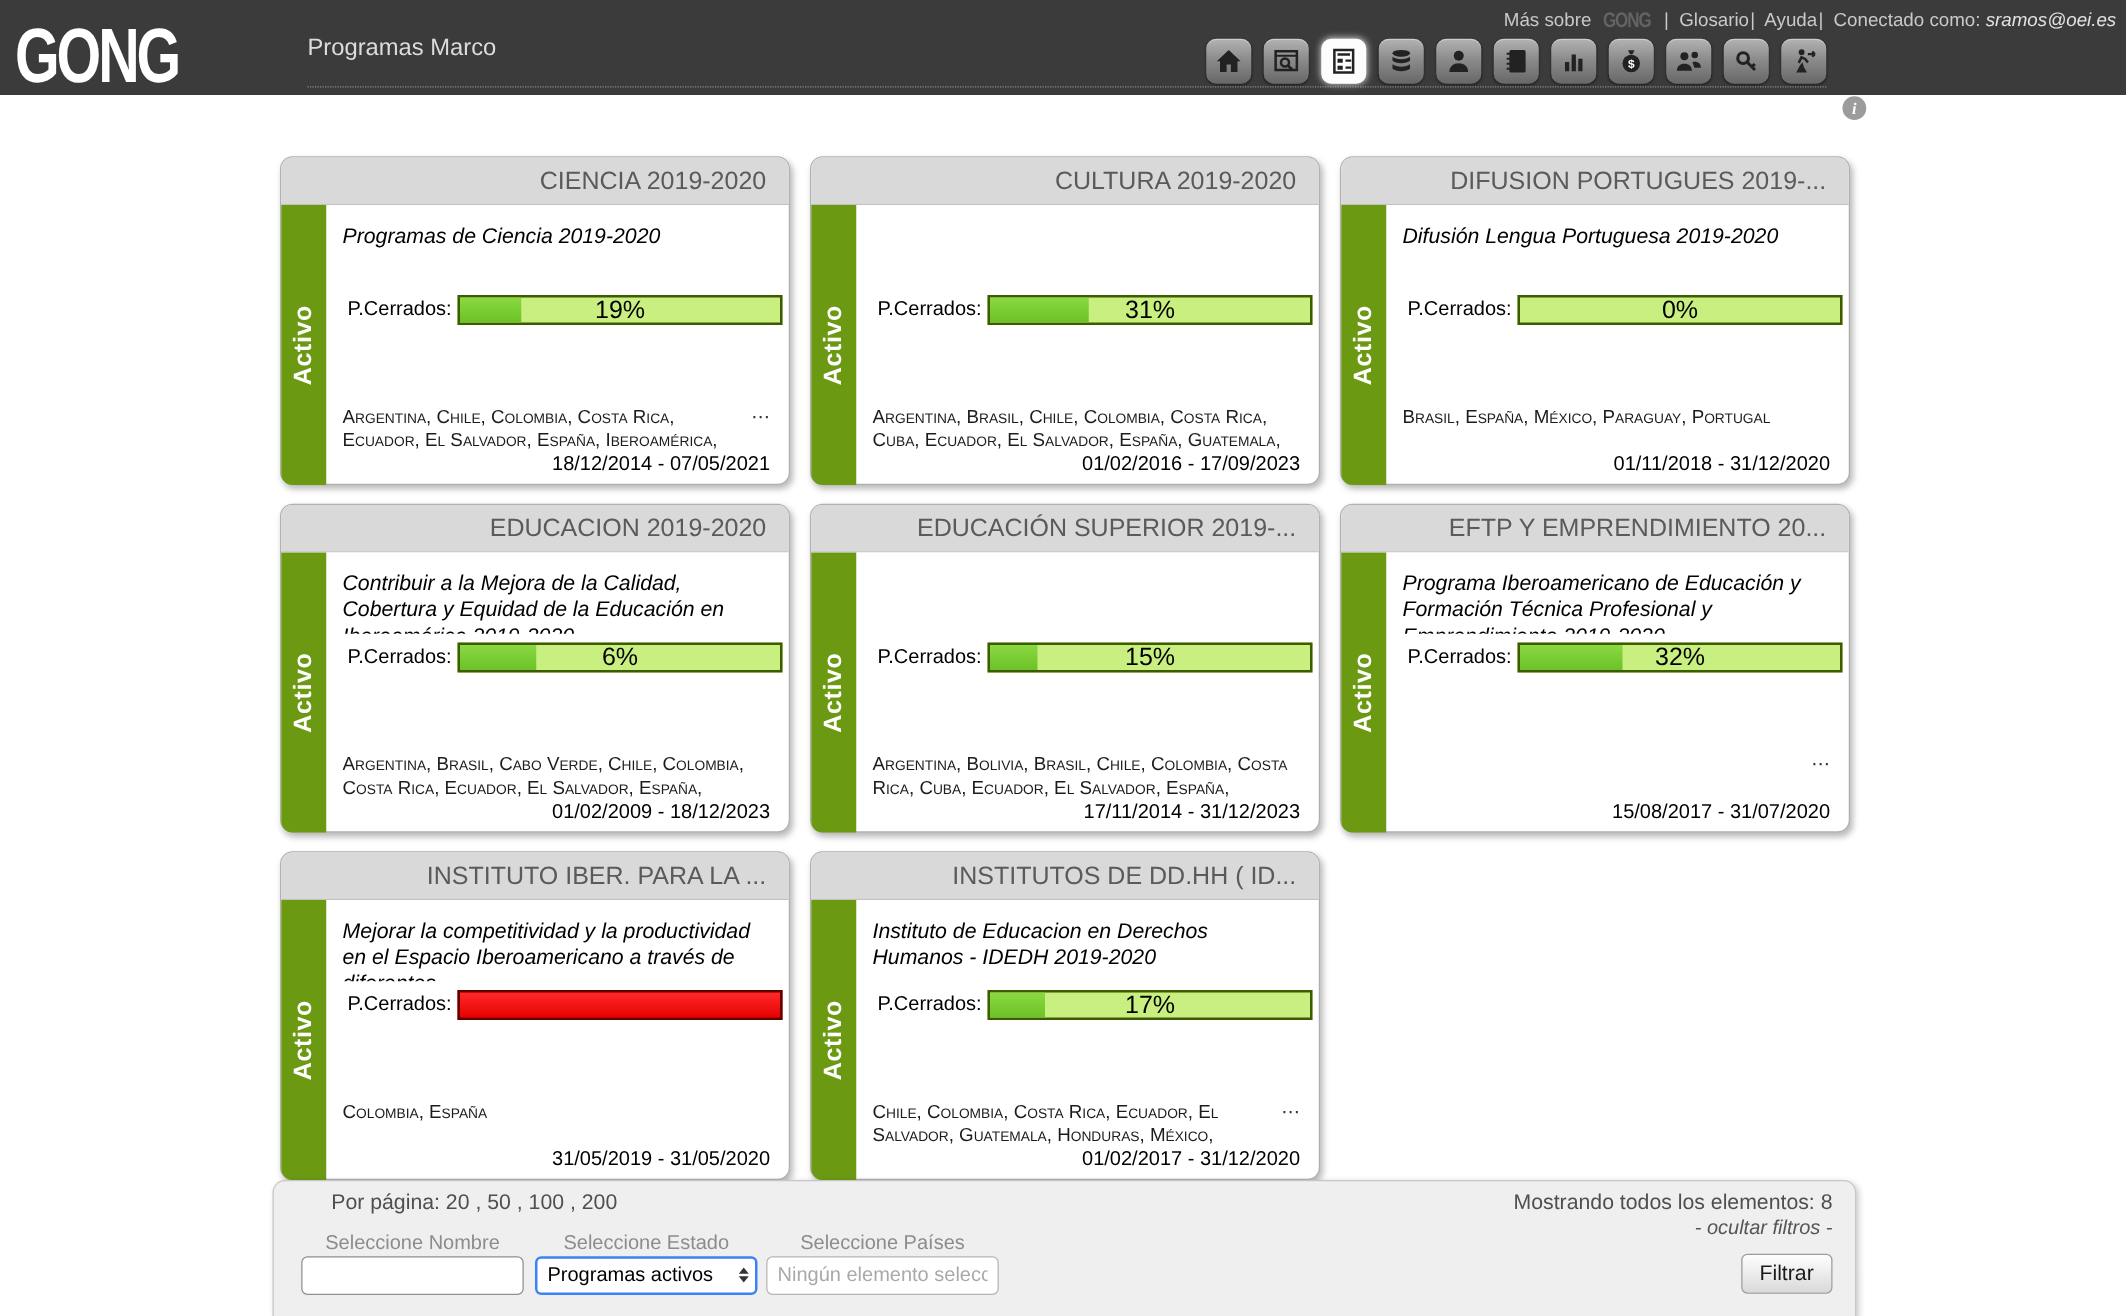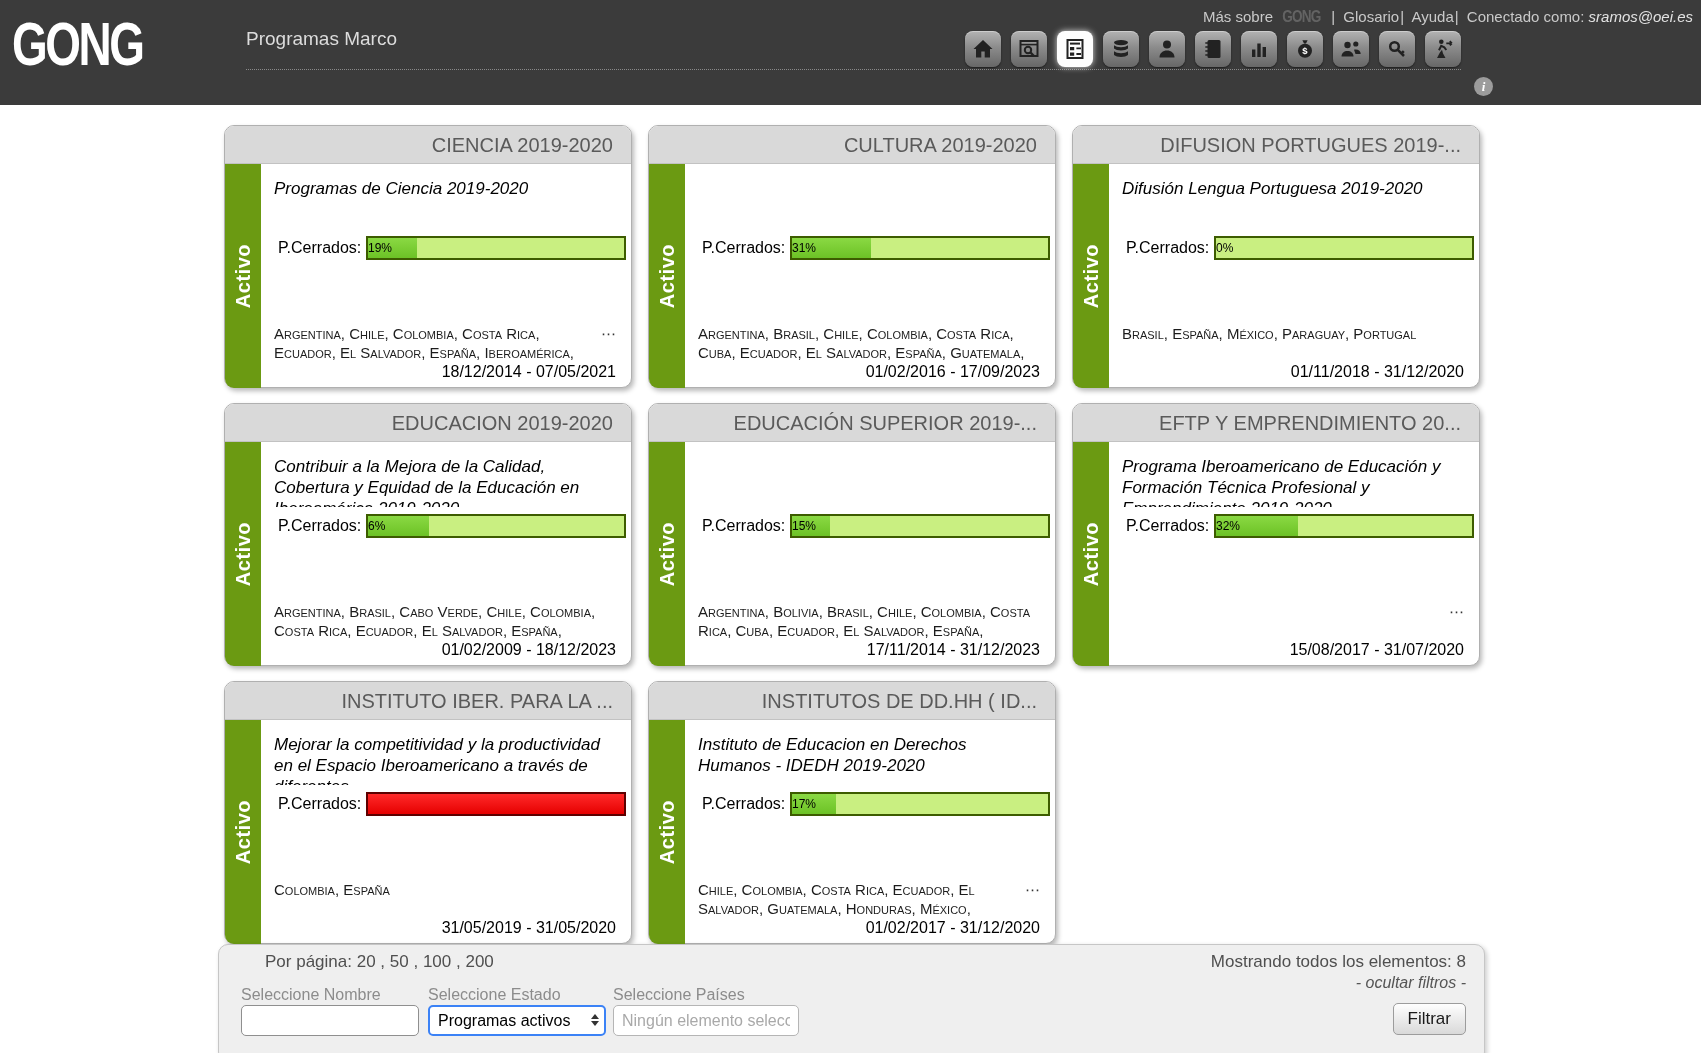--- a/index.html
+++ b/index.html
@@ -3,21 +3,21 @@
 <meta charset="utf-8">
 <style>
   * { margin:0; padding:0; box-sizing:border-box; }
   html,body { width:1701px; height:1053px; }
   body {
     position:relative; overflow:hidden; background:#ffffff;
     font-family:"Liberation Sans", sans-serif; color:#111;
   }
 
   
-  .app-header { position:absolute; left:0; top:0; width:1701px; height:105px; background:#3b3b3b;padding-left:40px; }
+  .app-header { position:absolute; left:0; top:0; width:1701px; height:76px; background:#3b3b3b;padding-left:40px; }
   .brand {
     position:absolute; left:12px; top:8px; color:#fff; font-size:56px; font-weight:bold;
     letter-spacing:-3px; transform:scale(0.82,1.1); transform-origin:left top; white-space:nowrap;
   }
   .page-title { position:absolute; left:246px; top:28px; font-size:19px; color:#dcdcdc; }
   .header-rule { position:absolute; left:246px; top:69px; width:1215px; border-top:1px dotted #8a8a8a; }
 
   .topbar { position:absolute; right:8px; top:8px; font-size:15px; color:#c9c9c9; white-space:nowrap; }
   .topbar .mini-brand { display:inline-block; font-weight:bold; color:#636363; font-size:16px;
     transform:scale(0.85,1.05); letter-spacing:-1px; margin:0 2px; }
@@ -76,41 +76,41 @@
   .prog-row { position:absolute; left:17px; right:5px; top:72px; height:24px; display:flex; align-items:center; }
   .prog-label { width:88px; flex:0 0 88px; font-size:16px; color:#000; }
   .prog-bar {
     position:relative; flex:1; height:24px; background:#c9ef81;
     border:2px solid #3d5c00; overflow:hidden;
   }
   .prog-fill { position:absolute; left:0; top:0; bottom:0; background:linear-gradient(180deg,#8ad943,#6cc226); }
   .prog-bar.red { background:#fa0107; border-color:#5e0000; }
   .prog-bar.red .prog-fill { background:linear-gradient(180deg,#ff2a2a,#e60000); }
   .prog-text {
-    position:absolute; left:0; right:0; top:0; bottom:0; 
-    font-size:12px; line-height:21px; color:#000;
+    position:absolute; left:0; right:0; top:0; bottom:0; text-align:center;
+    font-size:20px; line-height:21px; color:#000;
   }
   .countries {
     position:absolute; left:13px; right:15px; top:160px; height:41px; overflow:hidden;
     font-variant:small-caps; font-size:15px; line-height:19px; color:#1c1c1c;
   }
   .countries .more-right { float:right; margin-left:6px; color:#333; }
   .dates { position:absolute; right:15px; bottom:7px; font-size:16px; color:#000; white-space:nowrap; }
 
   
   .filter-panel {
     position:absolute; left:218px; top:944px; width:1267px; height:118px; z-index:5;
     background:#efefef; border:1px solid #c6c6c6; border-radius:10px;
     box-shadow:2px 2px 5px rgba(0,0,0,.2);
   }
   .per-page { position:absolute; left:46px; top:7px; font-size:17px; color:#4f4f4f; }
   .pp-opt { cursor:pointer; }
   .showing { position:absolute; right:18px; top:7px; font-size:17px; color:#4f4f4f; }
   .hide-filters { position:absolute; right:18px; top:29px; font-size:16px; font-style:italic; color:#555; cursor:pointer; }
-  .filter-label { position:absolute; top:41px; font-size:16px; color:#8c8c8c; text-align:left; }
+  .filter-label { position:absolute; top:41px; font-size:16px; color:#8c8c8c; text-align:center; }
   .label-nombre { left:22px;  width:178px; }
   .label-estado { left:209px; width:178px; }
   .label-paises { left:394px; width:186px; }
   .name-input {
     position:absolute; left:22px; top:60px; width:178px; height:31px;
     border:1px solid #8f8f8f; border-radius:5px; background:#fff; font-size:16px; padding:0 8px;
   }
   .select-wrap { position:absolute; left:209px; top:60px; width:178px; height:31px; }
   .estado-select {
     width:100%; height:100%; border:2px solid #3b82f6; border-radius:5px; background:#fff;

